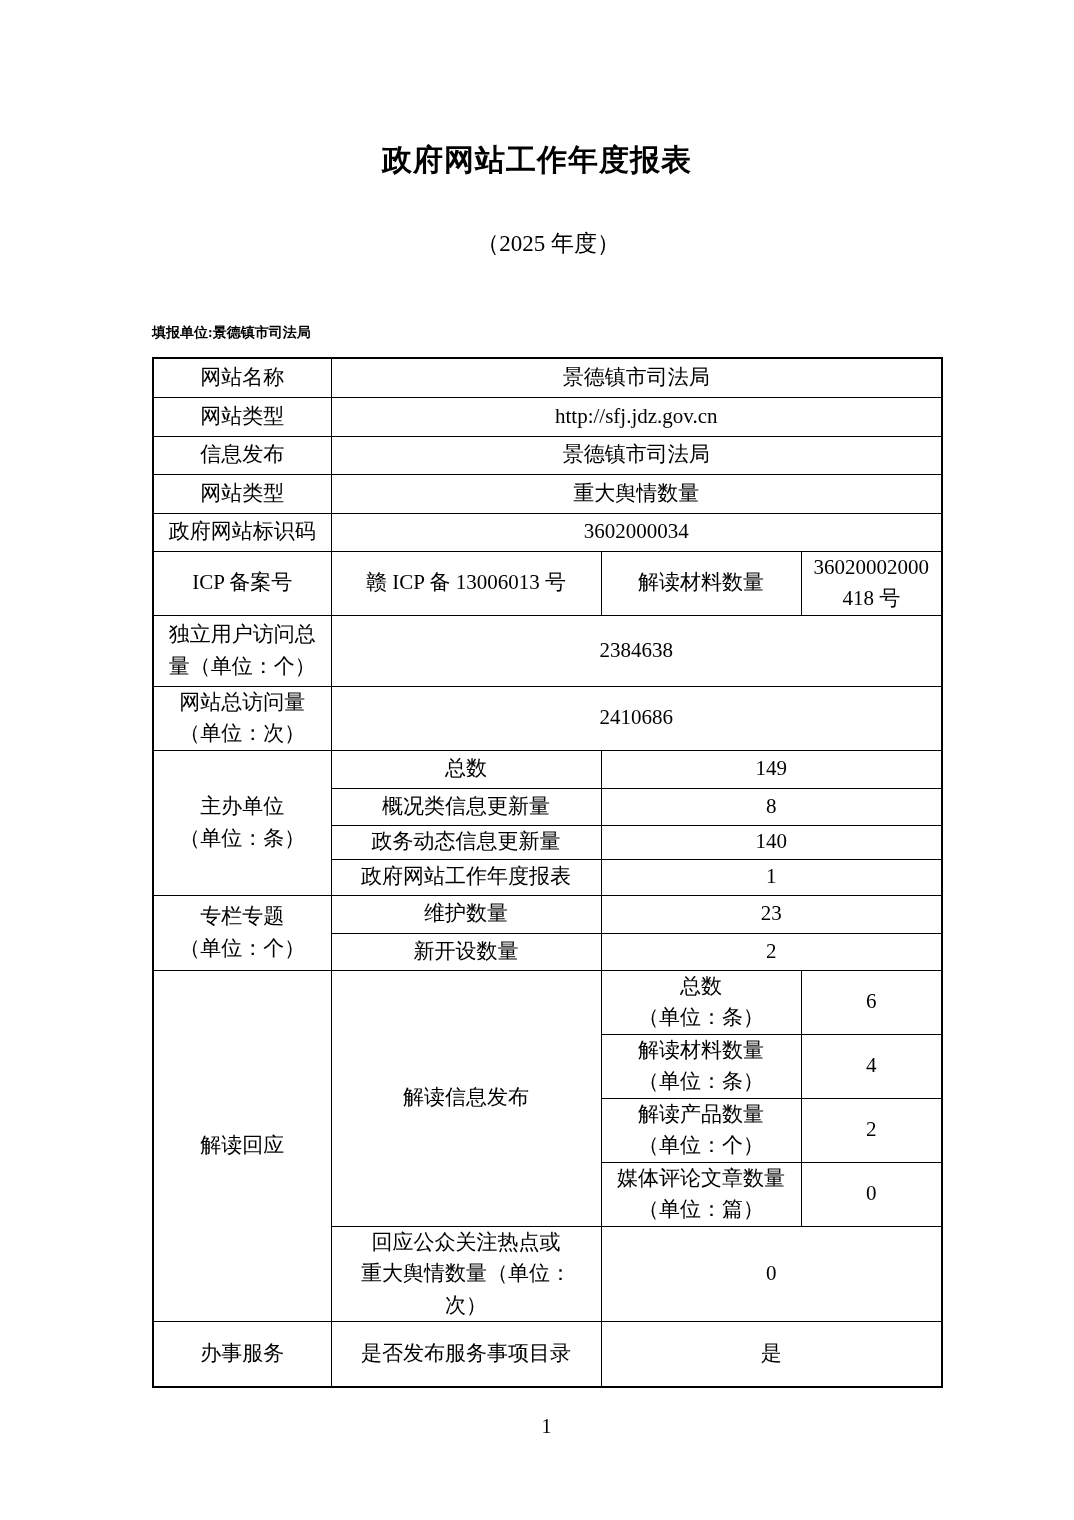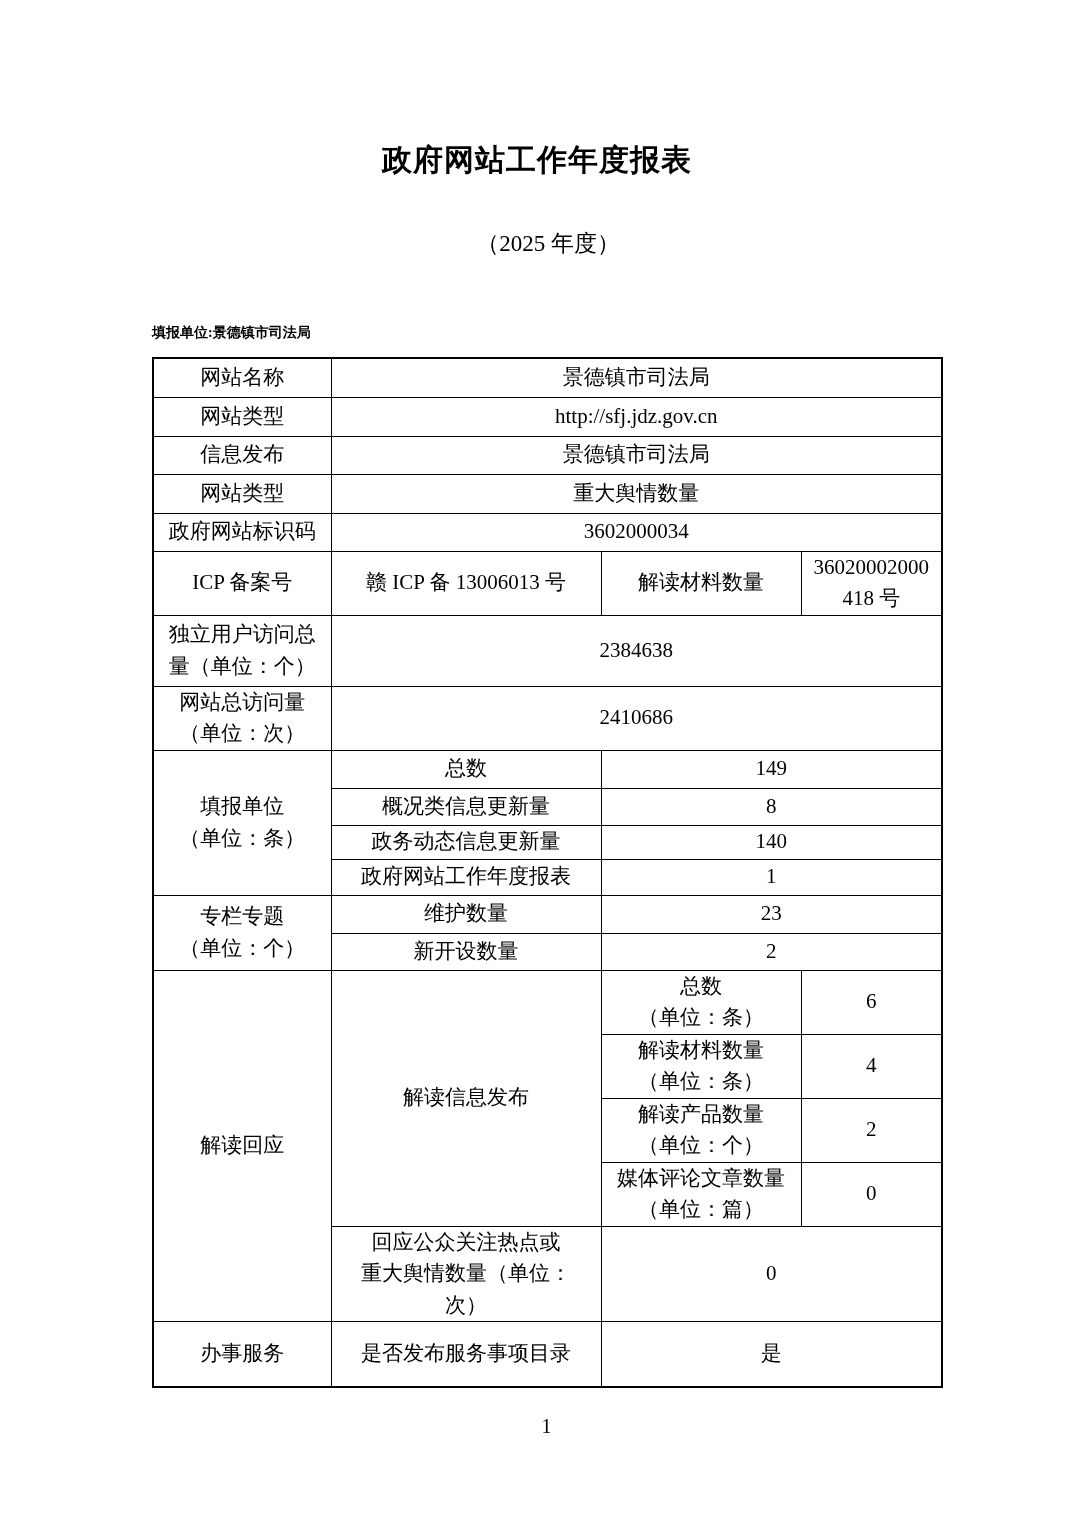--- a/index.html
+++ b/index.html
@@ -122,21 +122,21 @@
         <td>独立用户访问总
 量（单位：个）</td>
         <td colspan="3">2384638</td>
       </tr>
       <tr style="height:62px">
         <td>网站总访问量
 （单位：次）</td>
         <td colspan="3">2410686</td>
       </tr>
       <tr style="height:38px">
-        <td rowspan="4">填报单位
+        <td rowspan="4">主办单位
 （单位：条）</td>
         <td>总数</td>
         <td colspan="2">149</td>
       </tr>
       <tr style="height:37px">
         <td>概况类信息更新量</td>
         <td colspan="2">8</td>
       </tr>
       <tr style="height:34px">
         <td>政务动态信息更新量</td>

